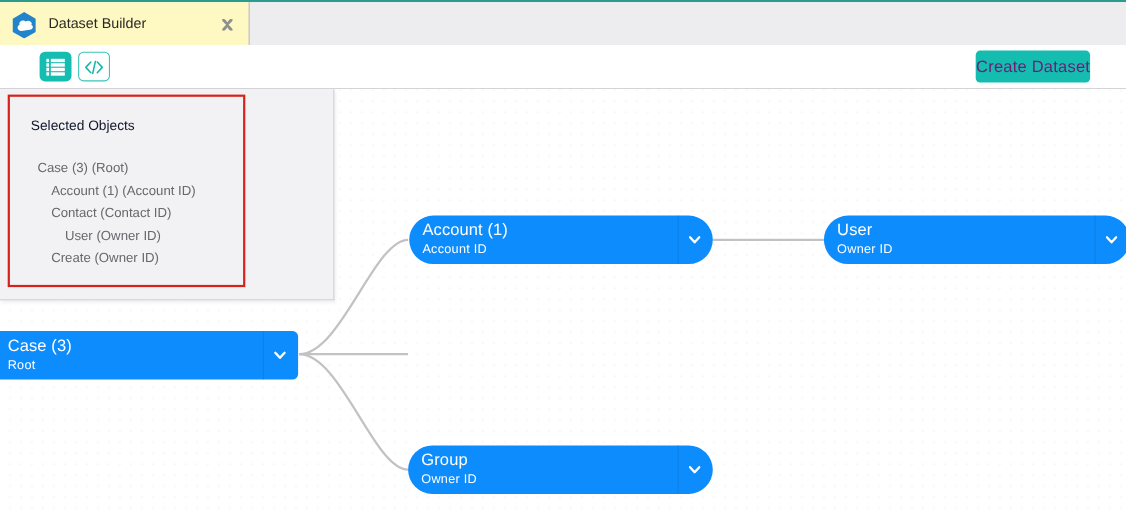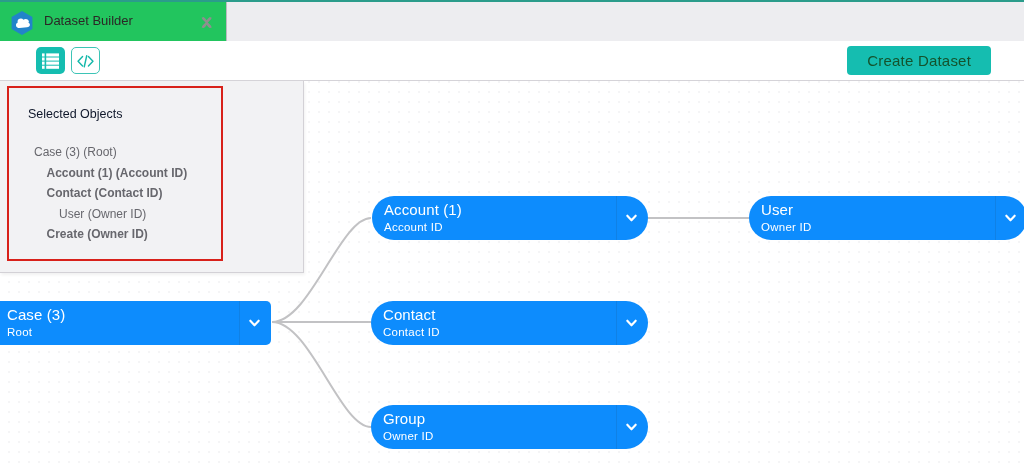--- a/index.html
+++ b/index.html
@@ -5,35 +5,35 @@
   html,body{margin:0;padding:0;}
   body{width:1024px;height:464px;overflow:hidden;background:#ffffff;
        font-family:"Liberation Sans",sans-serif;-webkit-font-smoothing:antialiased;}
   .app{position:absolute;inset:0;}
 
   
   .top-strip{position:absolute;left:0;top:0;width:1024px;height:2px;background:#2b9c8b;}
 
   
   .tabbar{position:absolute;left:0;top:2px;width:1024px;height:39px;background:#ededf0;}
-  .tab{position:absolute;left:0;top:0;width:227px;height:39px;background:#22c55e;
+  .tab{position:absolute;left:0;top:0;width:227px;height:39px;background:#fef9c3;
        border-right:1px solid #bcbac0;box-sizing:border-box;}
   .tab-logo{position:absolute;left:10px;top:9px;width:24px;height:24px;line-height:0;}
   .tab-title{position:absolute;left:44px;top:11px;font-size:13px;color:#2b2826;letter-spacing:0px;}
   .tab-close{position:absolute;left:200.5px;top:15px;width:12px;height:12px;line-height:0;}
 
   
   .header{position:absolute;left:0;top:41px;width:1024px;height:40px;background:#fff;
           border-bottom:1px solid #d5d3d8;box-sizing:border-box;}
   .btn-icon{position:absolute;top:6px;width:29px;height:27px;border-radius:5px;box-sizing:border-box;
             display:flex;align-items:center;justify-content:center;}
   .btn-list{left:36px;background:#15bdb0;}
   .btn-code{left:71px;background:#fff;border:1px solid #3dc4b6;}
-  .create-btn{position:absolute;right:33px;top:5px;height:29px;padding:0 20px;
-              background:#15bdb0;color:#14532d;border:none;border-radius:4px;font-size:15px;letter-spacing:0.2px;
+  .create-btn{position:absolute;right:33px;top:5px;height:29px;padding:0 0;
+              background:#15bdb0;color:#701a75;border:none;border-radius:4px;font-size:15px;letter-spacing:0.2px;
               font-family:"Liberation Sans",sans-serif;cursor:pointer;}
 
   
   .canvas{position:absolute;left:0;top:81px;width:1024px;height:383px;background:#ffffff;
           background-image:radial-gradient(#f5f5f6 0.85px, transparent 1px);
           background-size:10px 10px;background-position:4px 6px;overflow:hidden;}
   svg.links{position:absolute;left:0;top:0;width:1024px;height:383px;}
 
   
   .panel{position:absolute;left:0;top:81px;width:304px;height:192px;background:#f2f2f4;
@@ -53,21 +53,21 @@
   .chev{position:absolute;width:11px;height:8px;right:11px;top:18px;line-height:0;}
   .node-case{left:-30px;top:220px;width:301px;border-radius:22px 5px 5px 22px;}
   .node-account{left:372px;top:115px;width:276px;}
   .node-user{left:749px;top:115px;width:278px;}
   .node-contact{left:371px;top:220px;width:277px;}
   .node-group{left:371px;top:324px;width:277px;}
 
   .link{fill:none;stroke:#c2c2c4;stroke-width:2;}
 
   .tree-item.i0{padding-left:34px;}
-  .tree-item.i1{padding-left:46.5px;font-weight:bold;}
+  .tree-item.i1{padding-left:46.5px;}
   .tree-item.i2{padding-left:59px;}
 </style>
 </head>
 <body>
 
 <div class="app">
   <div class="top-strip"></div>
 
   <div class="tabbar">
     <div class="tab">
@@ -137,28 +137,20 @@
 
     <div class="node node-user">
       <span class="node-title">User</span>
       <span class="node-sub">Owner ID</span>
       <span class="node-div"></span>
       <span class="chev"><svg viewBox="0 0 11 8" width="11" height="8">
             <path d="M1.3 1.7 L5.5 6.3 L9.7 1.7" fill="none" stroke="#ffffff" stroke-width="2.1" stroke-linecap="round" stroke-linejoin="round"></path>
           </svg></span>
     </div>
 
-    <div class="node node-contact">
-      <span class="node-title">Contact</span>
-      <span class="node-sub">Contact ID</span>
-      <span class="node-div"></span>
-      <span class="chev"><svg viewBox="0 0 11 8" width="11" height="8">
-            <path d="M1.3 1.7 L5.5 6.3 L9.7 1.7" fill="none" stroke="#ffffff" stroke-width="2.1" stroke-linecap="round" stroke-linejoin="round"></path>
-          </svg></span>
-    </div>
 
     <div class="node node-group">
       <span class="node-title">Group</span>
       <span class="node-sub">Owner ID</span>
       <span class="node-div"></span>
       <span class="chev"><svg viewBox="0 0 11 8" width="11" height="8">
             <path d="M1.3 1.7 L5.5 6.3 L9.7 1.7" fill="none" stroke="#ffffff" stroke-width="2.1" stroke-linecap="round" stroke-linejoin="round"></path>
           </svg></span>
     </div>
   </div>

